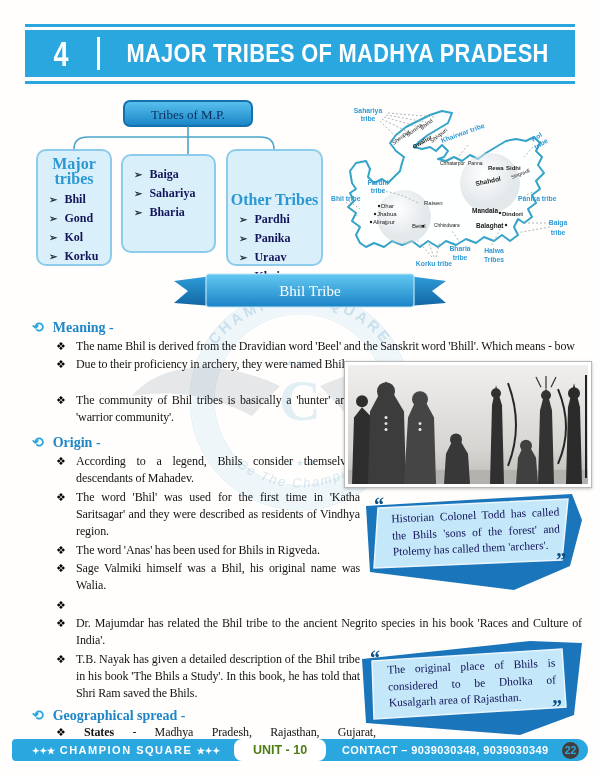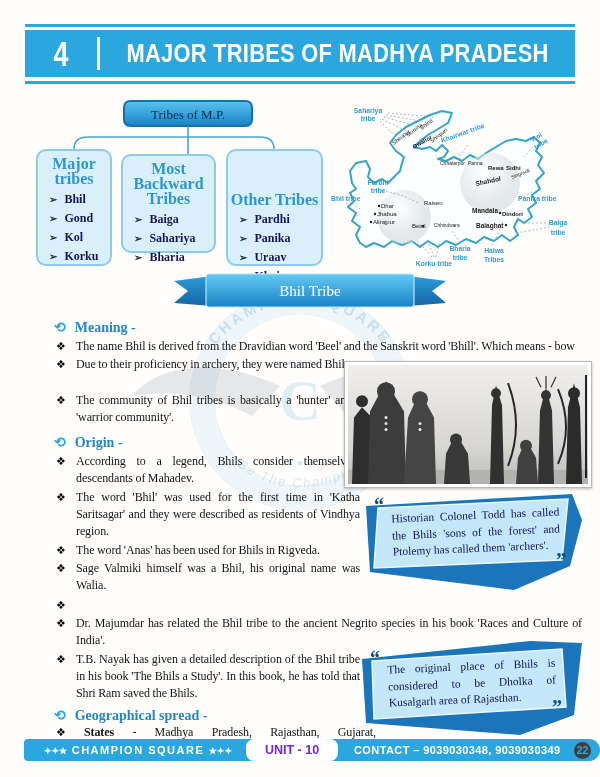--- a/index.html
+++ b/index.html
@@ -22,48 +22,48 @@
            background:linear-gradient(#57C0ED,#1B86C8);border:2px solid #1670AC;border-radius:7px;
            color:#0A2F5C;font-weight:normal;font-size:13px;text-align:center;line-height:25px;box-sizing:border-box;}
   .fc-box{position:absolute;background:#D9F0FA;border:2px solid #8CCBE9;border-radius:10px;
           box-sizing:border-box;padding:5px 2px 2px;}
   .fc-title{color:#2B97D3;font-weight:bold;font-size:16px;text-align:center;line-height:15px;}
   .fc-items{list-style:none;margin:4px 0 0;padding:0 0 0 9px;}
   .fc-items li{font-weight:bold;font-size:12px;color:#14145A;line-height:19px;white-space:nowrap;}
   .fc-items .mk{margin-right:7px;font-size:10px;color:#1b2a3a;}
 
   
-  .sec-h{position:absolute;color:#1F87C9;font-weight:bold;font-size:14px;white-space:nowrap;margin-left:22px;}
+  .sec-h{position:absolute;color:#1F87C9;font-weight:bold;font-size:14px;white-space:nowrap;}
   .sec-h .ic{color:#2AA7DF;font-weight:bold;font-size:14px;margin-right:9px;display:inline-block;}
   .b{position:absolute;font-size:12px;line-height:17px;color:#141414;text-align:justify;
      letter-spacing:-0.1px;word-spacing:-0.3px;}
   .b .mk{position:absolute;left:-20px;top:0px;font-size:11px;color:#000;}
   .geo-last{text-align-last:justify;}
   b.inb{font-weight:bold;margin-left:8px;}
 
   
   .photo{position:absolute;left:344px;top:361px;width:248px;height:127px;background:#fff;
          border:1px solid #b9b9b9;box-shadow:0 1px 3px rgba(0,0,0,.25);padding:3px;box-sizing:border-box;z-index:4;}
   .photo svg{display:block;width:100%;height:100%;}
 
   
   .callout{position:absolute;width:216px;height:100px;z-index:4;}
   .callout .txt{position:absolute;left:26px;top:13px;width:168px;font-size:11.5px;line-height:16.5px;
                 color:#121258;text-align:justify;transform:rotate(-2.4deg);}
   .callout .qo{position:absolute;left:8px;top:0px;font-size:20px;font-weight:bold;color:#084f85;}
   .callout .qc{position:absolute;right:16px;bottom:22px;font-size:20px;font-weight:bold;color:#084f85;}
 
   
-  .footer{position:absolute;left:24px;top:739px;width:576px;height:22px;background:#2AA7DF;
+  .footer{position:absolute;left:12px;top:739px;width:576px;height:22px;background:#2AA7DF;
           border-radius:4px 11px 11px 4px;font-family:"Liberation Sans",sans-serif;z-index:5;}
   .footer .brand{position:absolute;left:20px;top:0;height:22px;line-height:22px;color:#fff;
                  font-weight:bold;font-size:11px;letter-spacing:1.5px;}
   .footer .brand .spark{font-size:9px;letter-spacing:0;}
   .footer .tab{position:absolute;left:222px;top:0px;width:92px;height:22px;background:#fff;
-               border-radius:8px;text-align:center;line-height:22px;color:#6d28d9;font-weight:bold;font-size:12.5px;}
+               border-radius:8px;text-align:center;line-height:22px;color:#4d7c0f;font-weight:bold;font-size:12.5px;}
   .footer .contact{position:absolute;left:330px;top:0;height:22px;line-height:22px;color:#fff;
                    font-weight:bold;font-size:11px;letter-spacing:.4px;}
   .footer .pagenum{position:absolute;right:9px;top:2.5px;width:17px;height:17px;background:#404040;border-radius:50%;
                    text-align:center;line-height:17px;color:#2AA7DF;font-weight:bold;font-size:10.5px;}
 
   .wm{position:absolute;left:130px;top:268px;z-index:0;pointer-events:none;}
   .z2{z-index:2;}
 </style>
 </head>
 <body>
@@ -109,22 +109,20 @@
       <span>tribes</span></div>
     <ul class="fc-items">
       <li><span class="mk">➢</span><span>Bhil</span></li>
       <li><span class="mk">➢</span><span>Gond</span></li>
       <li><span class="mk">➢</span><span>Kol</span></li>
       <li><span class="mk">➢</span><span>Korku</span></li>
     </ul>
   </div>
 
   <div class="fc-box z2" style="left:121px;top:154px;width:95px;height:99px;">
-    <div class="fc-title"><span>Most Backward</span><br>
-      <span>Tribes</span></div>
     <ul class="fc-items">
       <li><span class="mk">➢</span><span>Baiga</span></li>
       <li><span class="mk">➢</span><span>Sahariya</span></li>
       <li><span class="mk">➢</span><span>Bharia</span></li>
     </ul>
   </div>
 
   <div class="fc-box z2" style="left:226px;top:149px;width:97px;height:117px;">
     <div class="fc-title" style="line-height:16px;margin-top:36px;"><span>Other Tribes</span></div>
     <ul class="fc-items" style="margin-top:2px;">

